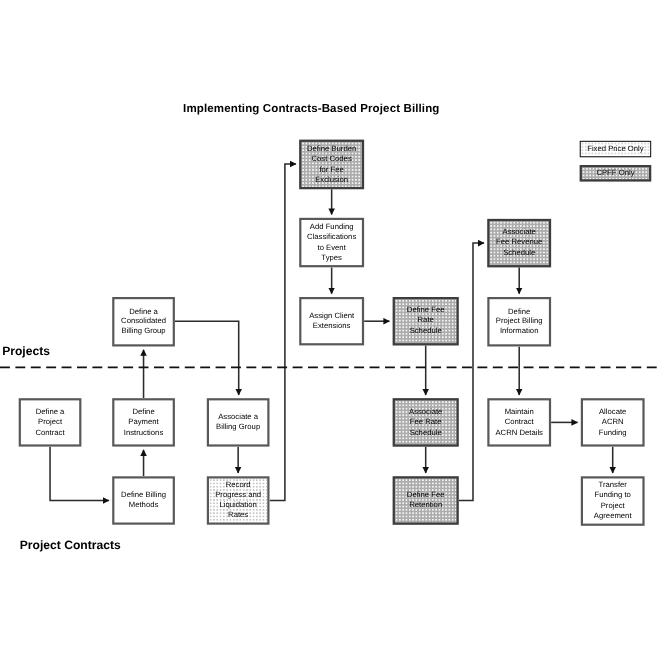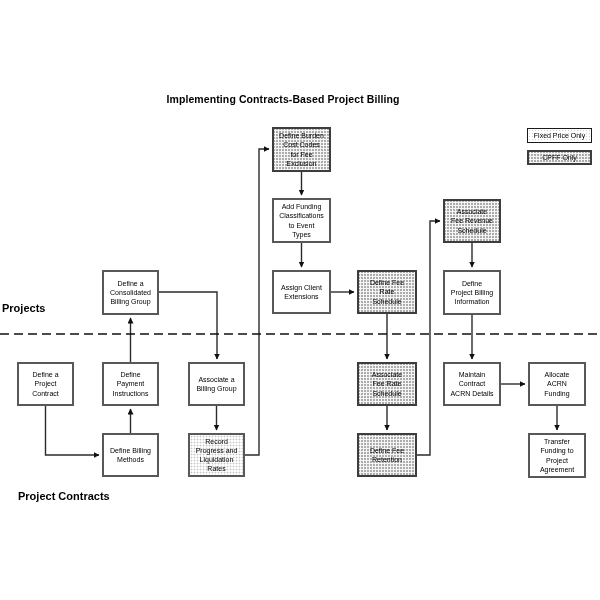--- a/index.html
+++ b/index.html
@@ -6,21 +6,21 @@
   #canvas {
     position:relative; width:600px; height:600px; background:#ffffff;
     font-family:"Liberation Sans", sans-serif; color:#000; overflow:hidden;
   }
   #connector-layer { position:absolute; left:0; top:0; width:600px; height:600px; }
   .diagram-title {
     position:absolute; left:0; top:93px; width:566px; text-align:center;
     font-size:10.5px; font-weight:bold; letter-spacing:0.1px;
   }
   .section-label { position:absolute; font-size:11px; font-weight:bold; }
-  #label-projects { left:2px; top:302px;text-align:right; }
+  #label-projects { left:2px; top:314px;text-align:right; }
   #label-project-contracts { left:18px; top:490px; }
   .node {
     position:absolute; box-sizing:border-box; border:2px solid #58585a; background:#fff;
     display:flex; align-items:center; justify-content:center; text-align:center;
     font-size:7px; line-height:1.3; white-space:pre-line; word-break:keep-all;
   }
   .node.cpff {
     border-color:#3d3d3d;
     background-color:#acacac;
     background-image:radial-gradient(circle at 1.5px 1.5px, #f5f5f5 1px, rgba(0,0,0,0) 1.15px);

